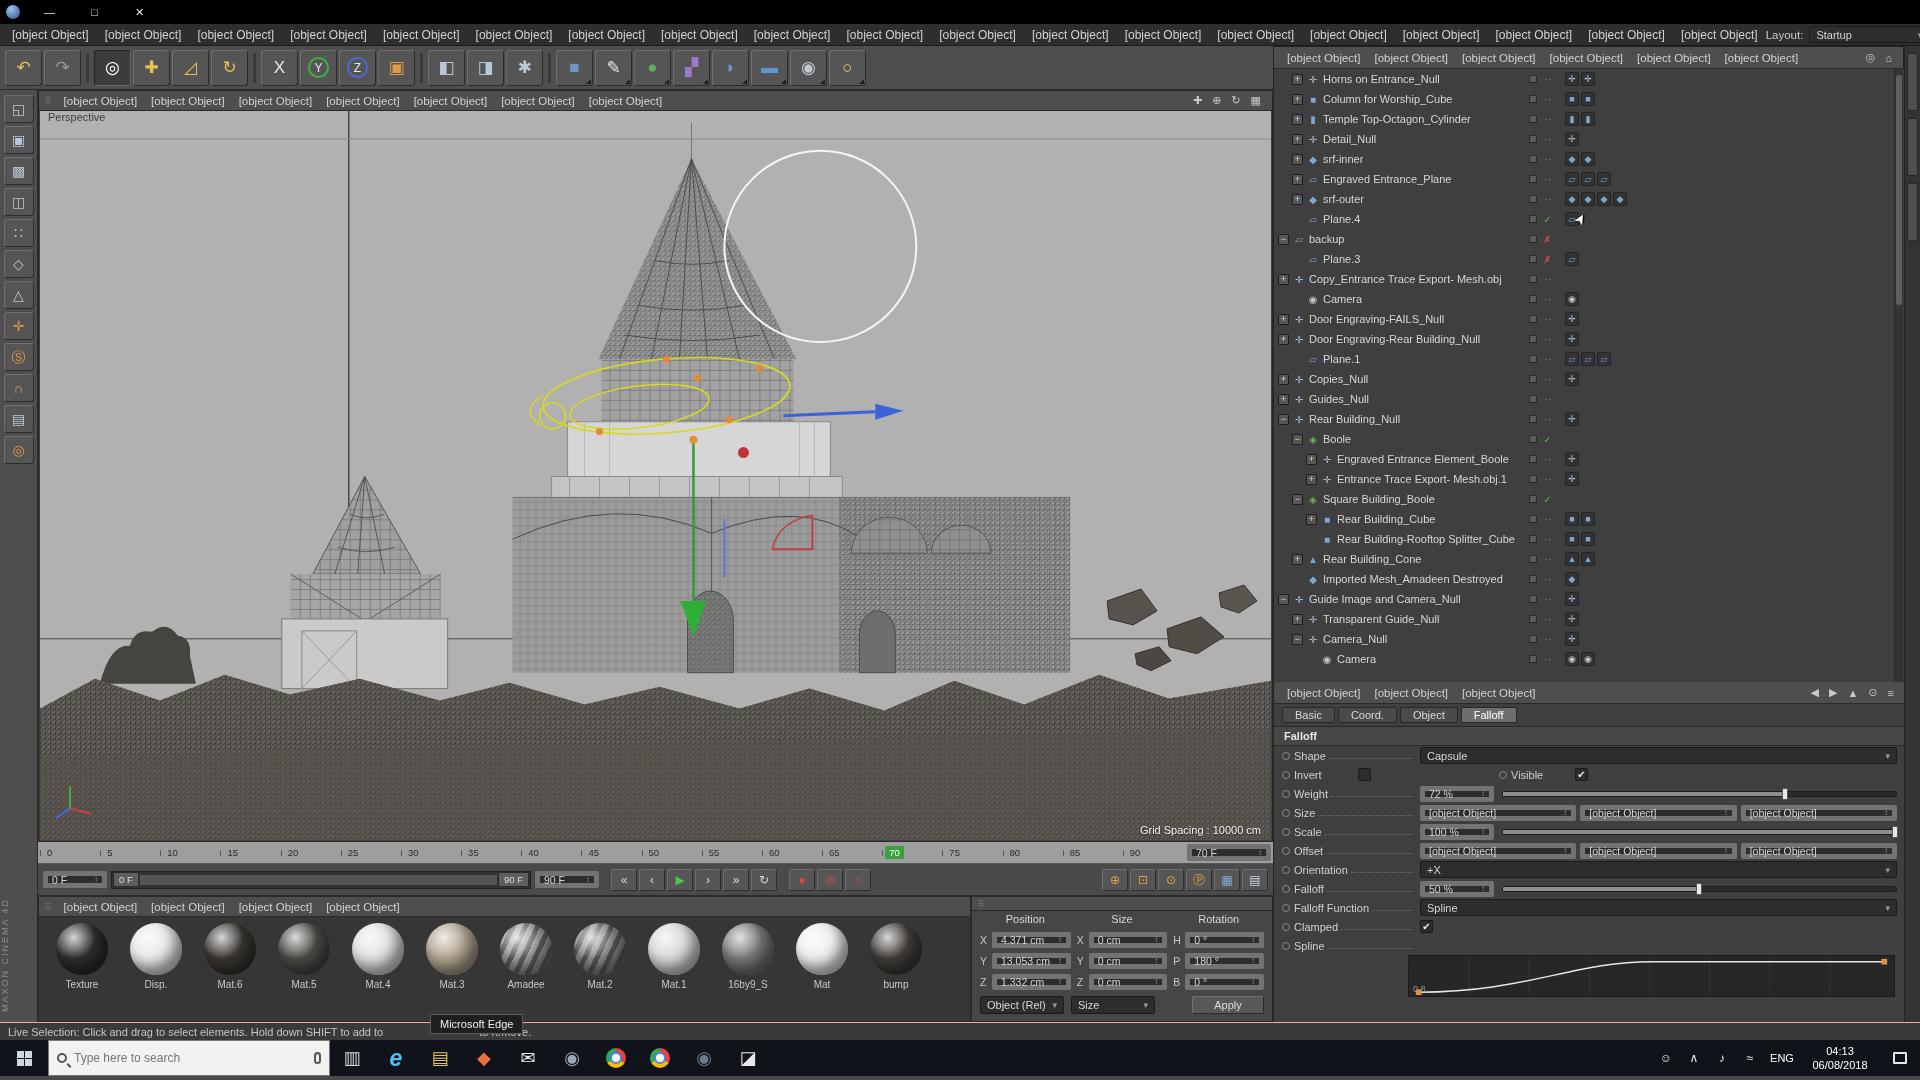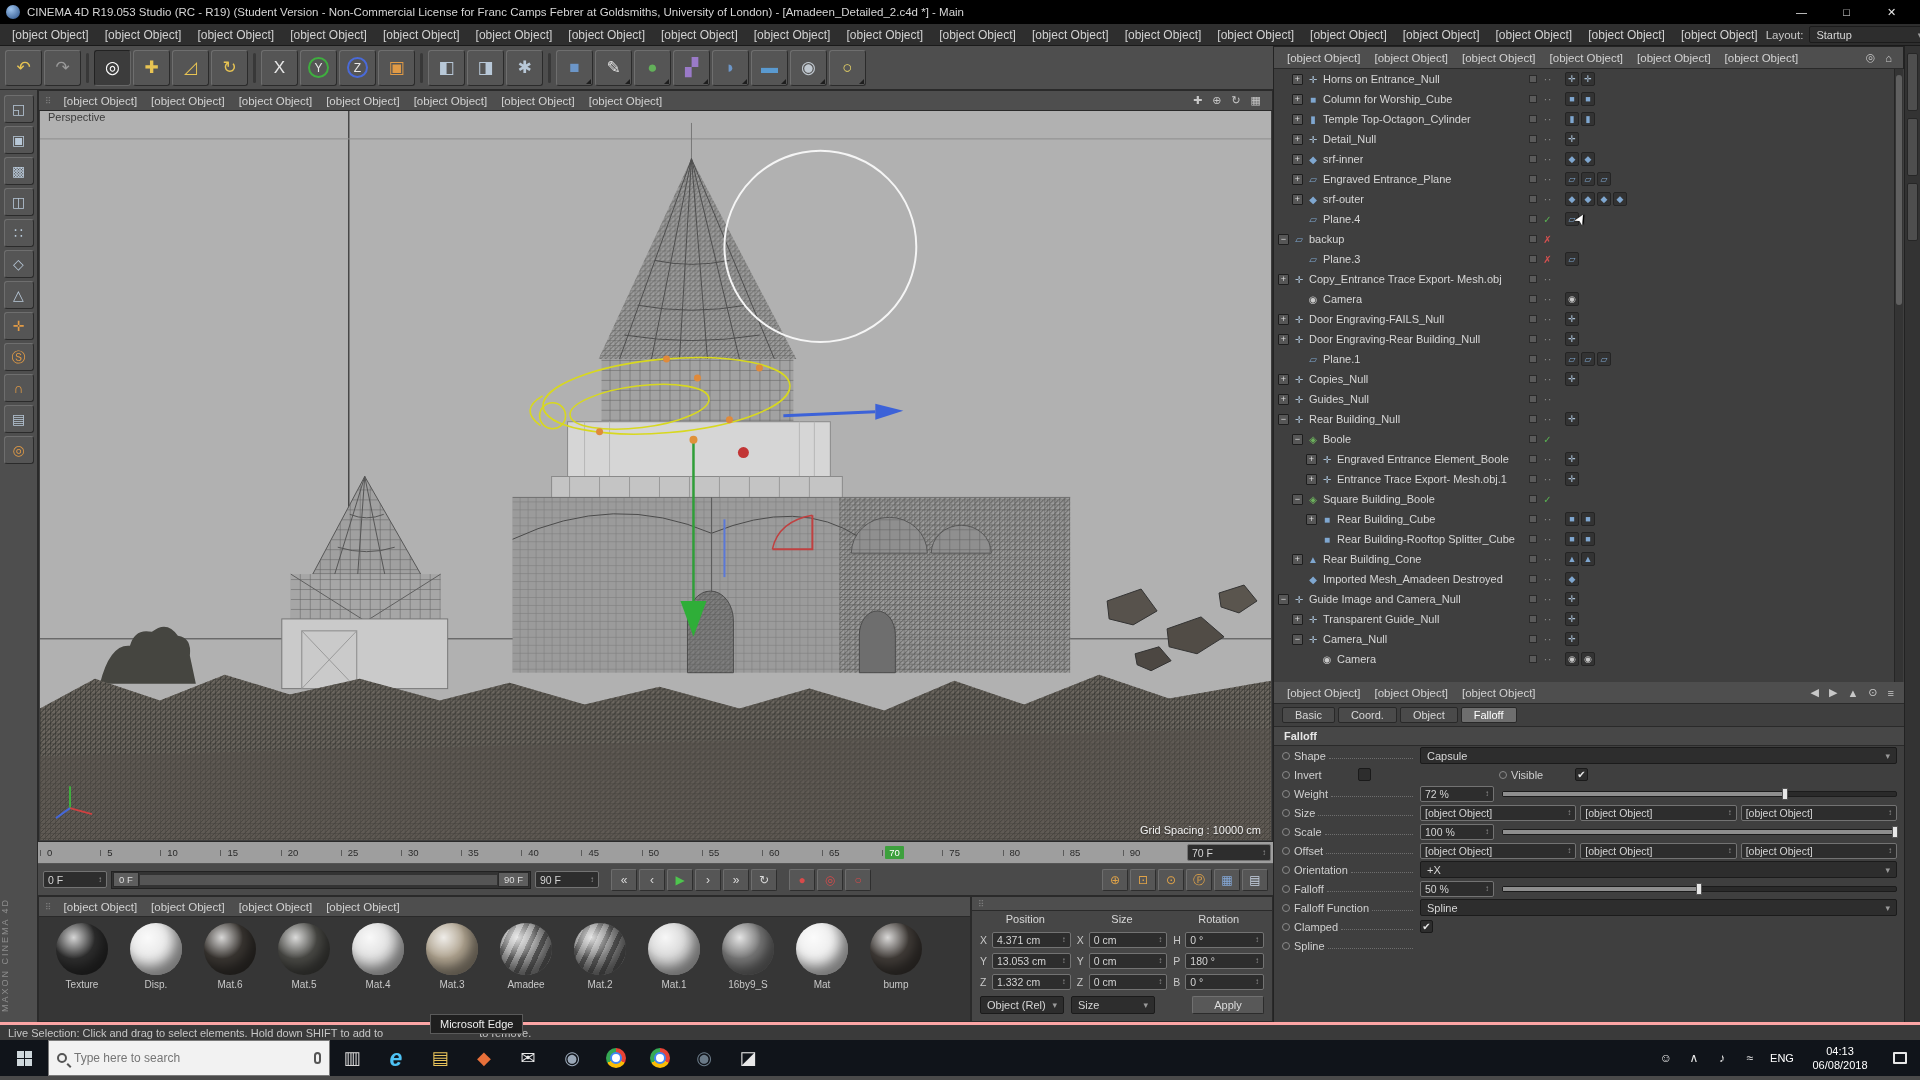--- a/index.html
+++ b/index.html
@@ -55,21 +55,21 @@
   .vp-canvas svg { position:absolute; inset:0; width:100%; height:100%; }
   .vp-label { position:absolute; left:8px; top:0; font-size:11px; color:#3c3c3c; }
   .vp-grid { position:absolute; right:10px; bottom:4px; font-size:11px; color:#f2f2f2; text-shadow:0 1px 2px rgba(0,0,0,.55); }
 
   
   .ruler { position:absolute; left:38px; top:842px; width:1235px; height:22px; background:#9e9e9e; border-bottom:1px solid #555; display:flex; align-items:center; padding:0 2px; }
   .ticks { flex:1; display:flex; height:100%; }
   .tick { flex:1; display:flex; align-items:center; gap:2px; overflow:hidden; }
   .tick .tm { display:block; width:1px; height:6px; background:#5a5a5a; }
   .tick b { font-weight:normal; font-size:9.5px; color:#2a2a2a; padding:1px 4px; border-radius:1px; white-space:nowrap; }
-  .fld { height:17px; background:#2d2d2d; border:1px solid #737373; border-radius:2px; display:flex; align-items:center; padding:0 4px; }
+  .fld { height:17px; background:#2d2d2d; border:5px solid #737373; border-radius:2px; display:flex; align-items:center; padding:0 4px; }
   .fld .val { flex:1; font-size:10.5px; color:#d4d4d4; white-space:nowrap; overflow:hidden; }
   .fld .st { font-size:8px; color:#909090; margin-left:3px; }
   .frame-fld { width:84px; margin-left:4px; }
   .tctrl { position:absolute; left:38px; top:864px; width:1235px; height:32px; background:#4a4a4a; border-bottom:1px solid #2a2a2a; display:flex; align-items:center; padding:0 5px; gap:4px; }
   .w64 { width:64px; }
   .rangebar { flex:0 0 420px; height:18px; background:#333; border:1px solid #222; display:flex; align-items:center; padding:1px; }
   .rhandle { background:#5e5e5e; color:#ddd; font-size:9.5px; padding:1px 5px; border:1px solid #2a2a2a; white-space:nowrap; }
   .rtrack { flex:1; height:10px; background:#555; margin:0 1px; }
   .btngrp { display:flex; gap:2px; margin-left:8px; }
   .sbtn { width:26px; height:22px; background:#565656; border:1px solid; border-color:#6e6e6e #2e2e2e #2e2e2e #6e6e6e; border-radius:2px; display:flex; align-items:center; justify-content:center; }
@@ -138,21 +138,21 @@
   .sl .fill::after { content:""; position:absolute; right:-2px; top:-4px; bottom:-4px; width:4px; background:#e8e8e8; border:1px solid #555; }
   .spline-graph { position:relative; height:42px; margin:0 10px 0 134px; background:#262626; border:1px solid #1c1c1c; }
   .spline-graph svg { position:absolute; inset:0; width:100%; height:100%; }
   .spl-lab { position:absolute; left:4px; bottom:2px; font-size:9px; color:#9a9a9a; }
 
   
   .strip { position:absolute; left:1904px; top:46px; width:16px; height:976px; background:#333; border-left:1px solid #222; }
   .strip i { display:block; width:11px; height:58px; background:#4e4e4e; margin:7px auto 0 auto; border:1px solid #262626; border-radius:2px; }
 
   
-  .statusbar { position:absolute; left:0; top:1022px; width:1920px; height:18px; background:#3a3a3a; border-top:3px solid #fca5a5; display:flex; align-items:center; padding:0 8px; font-size:11px; color:#c6c6c6; }
+  .statusbar { position:absolute; left:0; top:1022px; width:1920px; height:18px; background:#3a3a3a; border-top:1px solid #fca5a5; display:flex; align-items:center; padding:0 8px; font-size:11px; color:#c6c6c6; }
   .status-gap { width:96px; }
   .tooltip { position:absolute; left:430px; top:1014px; background:#1f1f1f; border:1px solid #5a5a5a; color:#eee; font-size:11px; padding:3px 9px; z-index:20; white-space:nowrap; }
 
   
   .taskbar { position:absolute; left:0; top:1040px; width:1920px; height:36px; background:#10141a; display:flex; align-items:stretch; z-index:10; }
   .start { width:48px; display:flex; align-items:center; justify-content:center; }
   .sgrid { display:grid; grid-template-columns:7px 7px; grid-template-rows:7px 7px; gap:1px; }
   .sgrid i { background:#cfd8dc; }
   .searchbox { width:282px; background:#f2f2f2; border:1px solid #7a7a7a; display:flex; align-items:center; padding:0 8px; gap:7px; }
   .mag { width:10px; height:10px; border:2px solid #555; border-radius:50%; position:relative; flex:0 0 auto; }
@@ -172,21 +172,20 @@
   .notif { width:40px; display:flex; align-items:center; justify-content:center; }
   .nbox { width:14px; height:12px; border:2px solid #e8e8e8; border-radius:1px; }
 </style>
 </head>
 <body>
 
 <div class="screen">
 
   <header class="titlebar">
     <span class="appicon"></span>
-    <span class="title">CINEMA 4D R19.053 Studio (RC - R19) (Student Version - Non-Commercial License for Franc Camps Febrer at Goldsmiths, University of London) - [Amadeen_Detailed_2.c4d *] - Main</span>
     <span class="winbtns">
       <span class="winbtn">—</span>
       <span class="winbtn">□</span>
       <span class="winbtn">✕</span>
     </span>
   </header>
 
   <nav class="menubar">
     <span class="menus">
 
@@ -1435,20 +1434,39 @@
         <span class="cb">✔</span>
       </div>
 
       <div class="arow">
         <span class="anim"></span>
         <span class="alab">
             <b>Spline</b>
             <i class="ldr"></i>
           </span>
       </div>
+      <div class="spline-graph">
+        <svg viewBox="0 0 500 42" preserveAspectRatio="none">
+          <rect width="500" height="42" fill="#262626"></rect>
+          <g stroke="#353535">
+            <line x1="62" y1="0" x2="62" y2="42"></line>
+              <line x1="124" y1="0" x2="124" y2="42"></line>
+              <line x1="186" y1="0" x2="186" y2="42"></line>
+              <line x1="248" y1="0" x2="248" y2="42"></line>
+              <line x1="310" y1="0" x2="310" y2="42"></line>
+              <line x1="372" y1="0" x2="372" y2="42"></line>
+              <line x1="434" y1="0" x2="434" y2="42"></line>
+            <line x1="0" y1="21" x2="500" y2="21"></line>
+          </g>
+          <path d="M10,38 C120,38 170,6 250,6 L490,6" stroke="#e6e6e6" stroke-width="1.5" fill="none"></path>
+          <rect x="7" y="35" width="6" height="6" fill="#e09040"></rect>
+          <rect x="487" y="3" width="6" height="6" fill="#e09040"></rect>
+        </svg>
+        <span class="spl-lab">0.8</span>
+      </div>
     </div>
   </aside>
 
   <div class="strip">
     <i></i>
     <i></i>
     <i></i>
   </div>
 
   <footer class="statusbar">

